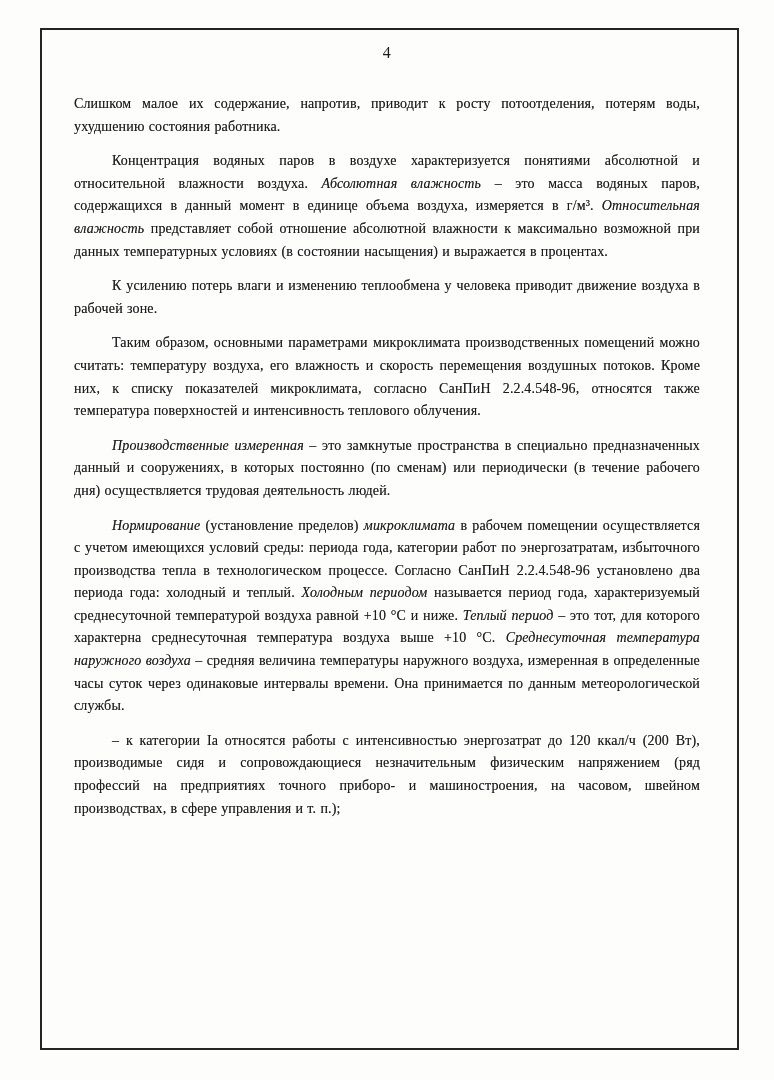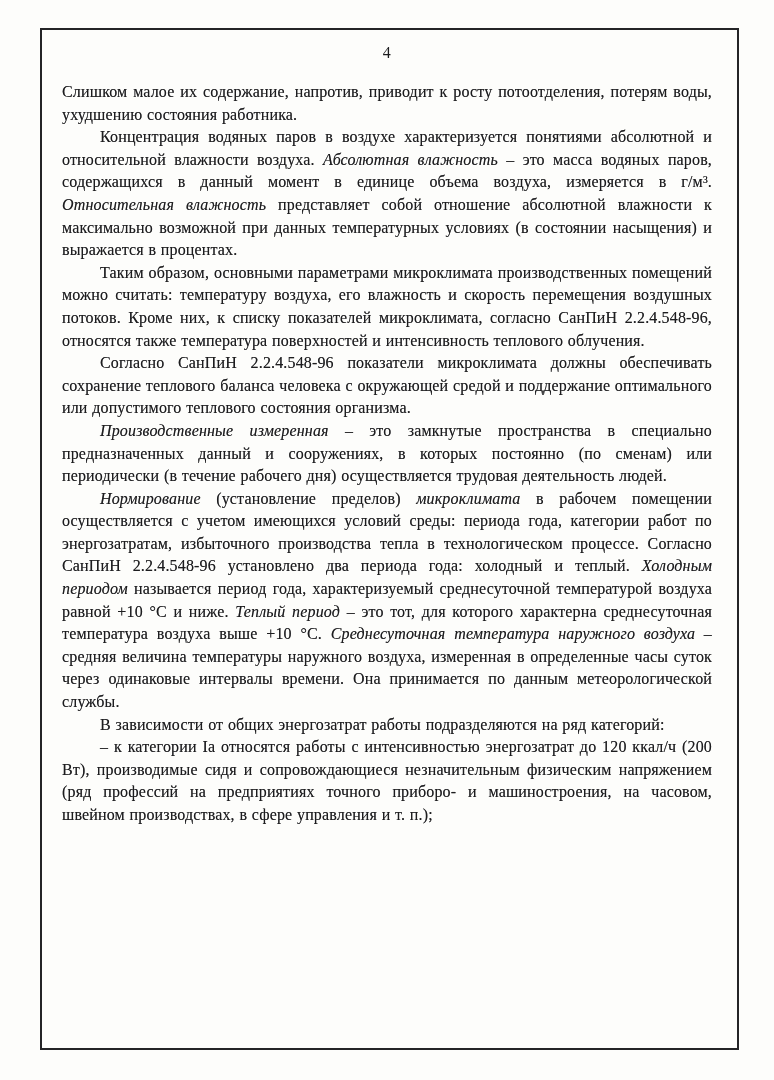--- a/index.html
+++ b/index.html
@@ -36,44 +36,43 @@
     font-size: 16px;
     letter-spacing: 0.5px;
   }
   .content {
     position: absolute;
     top: 81px;
     left: 62px;
     width: 650px;
   }
   .para {
-    margin: 0;
+    margin: 12px;
     padding: 0;
     text-align: justify;
-    font-size: 16px;
+    font-size: 14px;
     line-height: 22.6px;
     letter-spacing: 0.15px;
     word-spacing: 0.5px;
     text-shadow: 0 0 0.5px rgba(20,20,25,0.55);
   }
   .para.indent {
     text-indent: 38px;
   }
   .para em {
   }
 </style>
 </head>
 <body>
 
 <div class="page">
   <div class="page-frame"></div>
   <div class="page-number">4</div>
   <div class="content">
       <p class="para"><span>Слишком малое их содержание, напротив, приводит к росту потоотделения, потерям воды, ухудшению состояния работника.</span></p>
       <p class="para indent"><span>Концентрация водяных паров в воздухе характеризуется понятиями абсолютной и относительной влажности воздуха. </span><em>Абсолютная влажность</em><span> – это масса водяных паров, содержащихся в данный момент в единице объема воздуха, измеряется в г/м³. </span><em>Относительная влажность</em><span> представляет собой отношение абсолютной влажности к максимально возможной при данных температурных условиях (в состоянии насыщения) и выражается в процентах.</span></p>
+      <p class="para indent"><span>К усилению потерь влаги и изменению теплообмена у человека приводит движение воздуха в рабочей зоне.</span></p>
       <p class="para indent"><span>Таким образом, основными параметрами микроклимата производственных помещений можно считать: температуру воздуха, его влажность и скорость перемещения воздушных потоков. Кроме них, к списку показателей микроклимата, согласно СанПиН 2.2.4.548-96, относятся также температура поверхностей и интенсивность теплового облучения.</span></p>
-      <p class="para indent"><span>Согласно СанПиН 2.2.4.548-96 показатели микроклимата должны обеспечивать сохранение теплового баланса человека с окружающей средой и поддержание оптимального или допустимого теплового состояния организма.</span></p>
       <p class="para indent"><em>Производственные измеренная</em><span>  – это замкнутые пространства в специально предназначенных данный и сооружениях, в которых постоянно (по сменам) или периодически (в течение рабочего дня) осуществляется трудовая деятельность людей.</span></p>
       <p class="para indent"><em>Нормирование</em><span> (установление пределов) </span><em>микроклимата</em><span> в рабочем помещении осуществляется с учетом имеющихся условий среды: периода года, категории работ по энергозатратам, избыточного производства тепла в технологическом процессе.  Согласно СанПиН 2.2.4.548-96 установлено два периода года: холодный и теплый. </span><em>Холодным периодом</em><span> называется период года, характеризуемый среднесуточной температурой воздуха равной +10 °С и ниже. </span><em>Теплый период</em><span> – это тот, для которого характерна среднесуточная температура воздуха выше +10 °С. </span><em>Среднесуточная температура наружного воздуха</em><span> – средняя величина температуры наружного воздуха, измеренная в определенные часы суток через одинаковые интервалы времени. Она принимается по данным метеорологической службы.</span></p>
-      <p class="para indent"><span>В зависимости от общих энергозатрат работы подразделяются на ряд категорий:</span></p>
       <p class="para indent"><span>– к категории Iа относятся работы с интенсивностью энергозатрат до 120 ккал/ч (200 Вт), производимые сидя и сопровождающиеся незначительным физическим напряжением (ряд профессий на  предприятиях точного приборо- и машиностроения, на часовом, швейном производствах, в сфере управления и т. п.);</span></p>
     </div>
 </div>
 
 </body></html>

